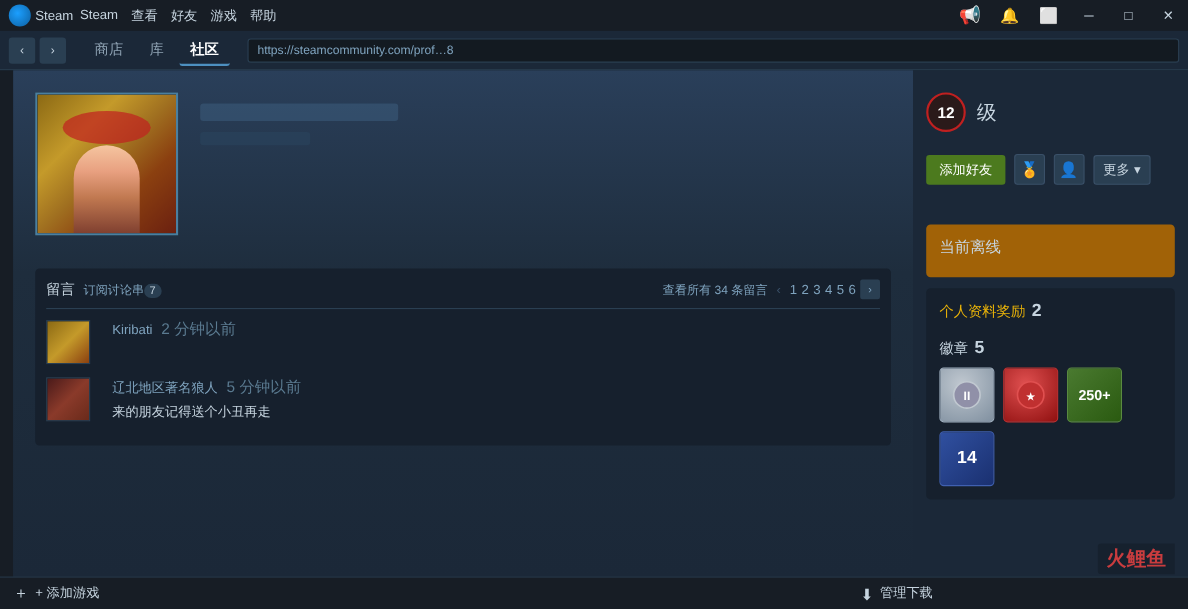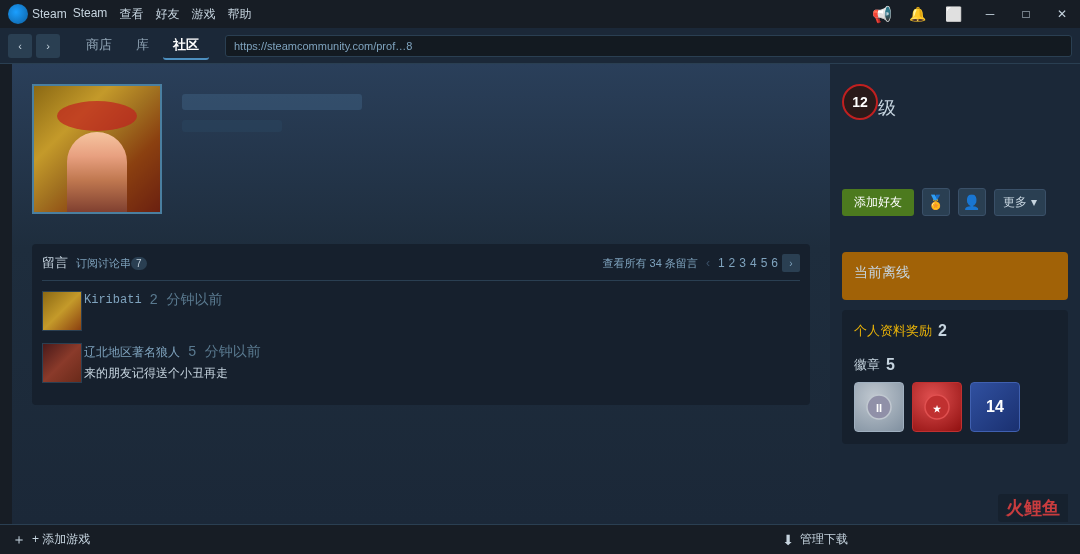--- a/index.html
+++ b/index.html
@@ -211,22 +211,22 @@
       height: 12px;
       background: #2a4560;
       border-radius: 3px;
       width: 100px;
       opacity: 0.5;
     }
 
     
     .level-section {
       display: flex;
-      align-items: flex-end;
-      gap: 0;
+      align-items: center;
+      gap: 10px;
       margin-bottom: 10px;
     }
     .level-badge {
       width: 36px;
       height: 36px;
       border-radius: 50%;
       border: 2px solid #c02020;
       display: flex;
       align-items: center;
       justify-content: center;
@@ -239,21 +239,20 @@
     .level-text {
       font-size: 18px;
       color: #c6d4df;
     }
 
     
     .action-buttons {
       display: flex;
       gap: 8px;
       align-items: center;
-      margin-top: 48px;
     }
     .btn-add-friend {
       background: #4c7a1e;
       color: #fff;
       border: none;
       padding: 5px 12px;
       border-radius: 3px;
       font-size: 12px;
       cursor: pointer;
       font-family: inherit;
@@ -341,23 +340,22 @@
     }
     .view-all-comments {
       font-size: 11px;
       color: #7fa3be;
       cursor: pointer;
     }
 
     
     .comment-item {
       display: flex;
-      gap: 2px;
+      gap: 20px;
       margin-bottom: 12px;
-      font-family: Liberation Mono, monospace;
     }
     .comment-avatar {
       width: 40px;
       height: 40px;
       flex-shrink: 0;
       overflow: hidden;
       border: 1px solid #2a3f52;
     }
     .comment-avatar-img {
       width: 100%;
@@ -671,20 +669,21 @@
               <circle cx="14" cy="14" r="12" fill="#9090a8" stroke="#c0c8d0" stroke-width="1.5"></circle>
               <text x="14" y="19" text-anchor="middle" fill="#fff" font-size="11" font-family="Arial">II</text>
             </svg>
           </div>
           <div class="badge-item badge-red">
             <svg width="28" height="28" viewBox="0 0 28 28">
               <circle cx="14" cy="14" r="12" fill="#c03030" stroke="#e05050" stroke-width="1.5"></circle>
               <text x="14" y="19" text-anchor="middle" fill="#fff" font-size="9" font-family="Arial">★</text>
             </svg>
           </div>
+          <div class="badge-item badge-250">250+</div>
           <div class="badge-item badge-14">14</div>
         </div>
       </div>
     </div>
   </div>
 </div>
 
 <div class="bottom-bar">
   <div class="bottom-action">
     <span class="bottom-icon">＋</span>

